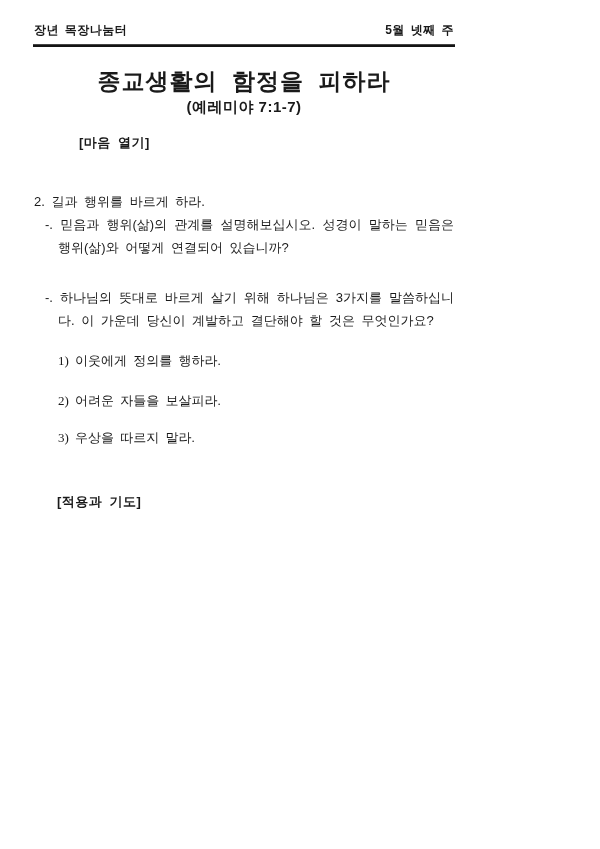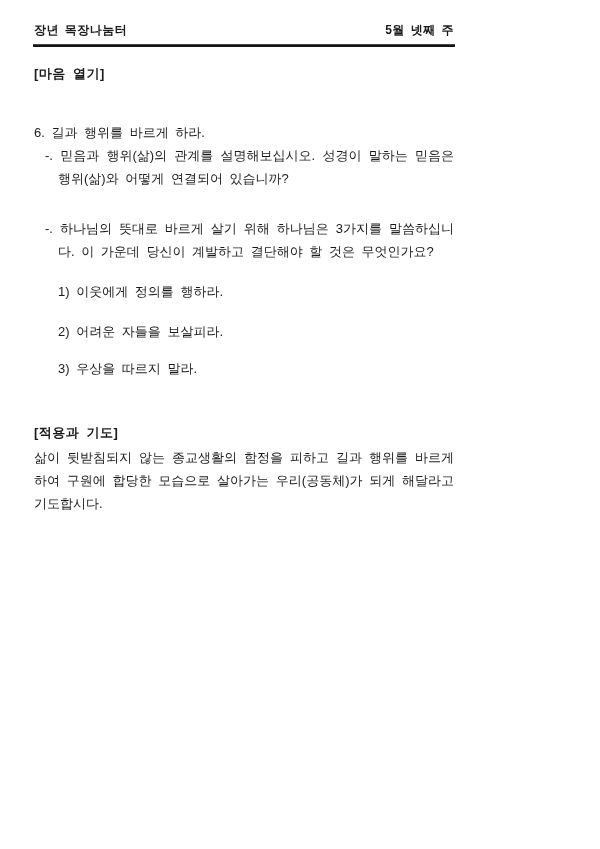--- a/index.html
+++ b/index.html
@@ -53,68 +53,71 @@
   .content {
     padding: 0 34px;
     font-size: 13px;
     line-height: 23px;
     word-spacing: 3px;
   }
   .section-heading {
     font-weight: bold;
     letter-spacing: 0.5px;
   }
-  .sec-mind { margin-top: 15px; }
+  .sec-mind { margin-top: 15px; margin-left: 45px; }
   .sec-mind .q1 { margin-top: 5px; }
   .sec-mind .q2 { margin-top: 19px; }
   .sec-word { margin-top: 36px; }
   .sec-word .point1 { margin-top: 4px; }
   .sub-question {
     margin-left: 11px;
     padding-left: 13px;
     text-indent: -13px;
     text-align: justify;
   }
   .sub-q2 { margin-top: 27px; }
-  .numbered-sub { margin-left: 24px; }
+  .numbered-sub { margin-left: 24px; font-family: Liberation Serif, serif; }
   .ns1 { margin-top: 17px; }
   .ns2 { margin-top: 17px; }
   .ns3 { margin-top: 14px; }
-  .sec-apply { margin-top: 41px; }
+  .sec-apply { margin-top: 41px; margin-left: 23px; }
   .apply-body {
     margin-top: 2px;
     text-align: justify;
   }
 </style>
 </head>
 <body>
 
 <div class="page">
 
   <div class="doc-header">
     <span>장년 목장나눔터</span>
     <span>5월 넷째 주</span>
   </div>
   <div class="header-rule"></div>
 
+  <div class="title-block">
+    <div class="doc-title">종교생활의 함정을 피하라</div>
+    <div class="doc-subtitle">(예레미야 7:1-7)</div>
+  </div>
 
   <div class="content">
 
     <div class="sec-mind">
       <div class="section-heading">[마음 열기]</div>
     </div>
 
     <div class="sec-word">
-      <div class="point1">6. 길과 행위를 바르게 하라.</div>
+      <div class="point1">2. 길과 행위를 바르게 하라.</div>
       <div class="sub-question">-. 믿음과 행위(삶)의 관계를 설명해보십시오. 성경이 말하는 믿음은 행위(삶)와 어떻게 연결되어 있습니까?</div>
       <div class="sub-question sub-q2">-. 하나님의 뜻대로 바르게 살기 위해 하나님은 3가지를 말씀하십니다. 이 가운데 당신이 계발하고 결단해야 할 것은 무엇인가요?</div>
       <div class="numbered-sub ns1">1) 이웃에게 정의를 행하라.</div>
       <div class="numbered-sub ns2">2) 어려운 자들을 보살피라.</div>
       <div class="numbered-sub ns3">3) 우상을 따르지 말라.</div>
     </div>
 
     <div class="sec-apply">
       <div class="section-heading">[적용과 기도]</div>
-      <div class="apply-body">삶이 뒷받침되지 않는 종교생활의 함정을 피하고 길과 행위를 바르게 하여 구원에 합당한 모습으로 살아가는 우리(공동체)가 되게 해달라고 기도합시다.</div>
     </div>
 
   </div>
 </div>
 
 </body></html>

